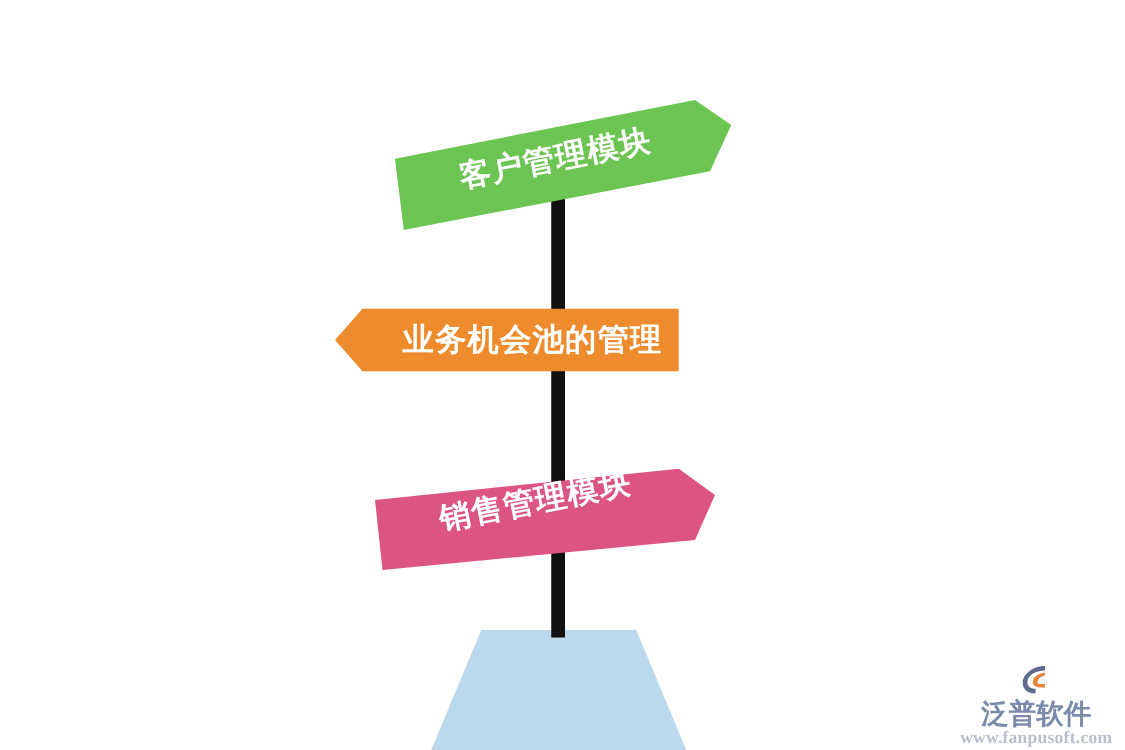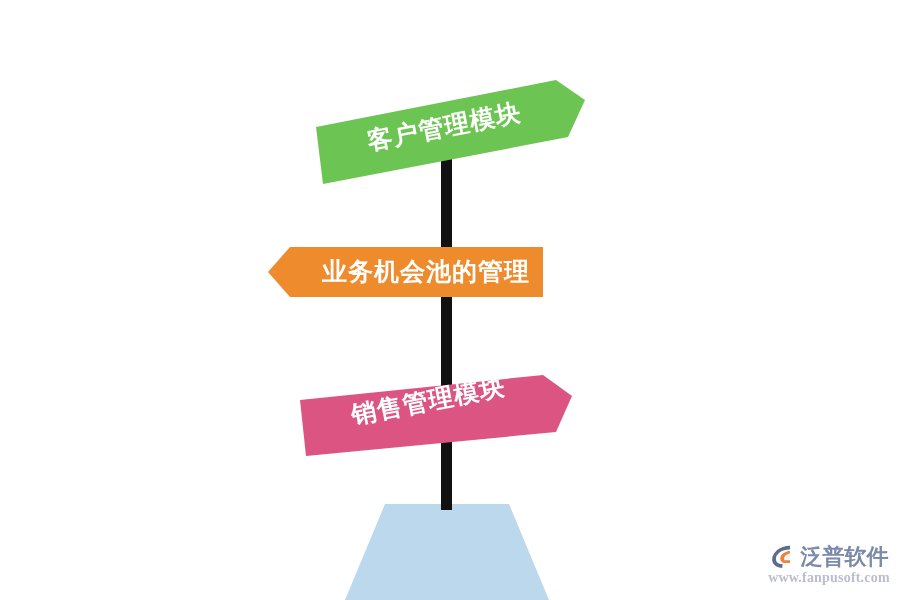--- a/index.html
+++ b/index.html
@@ -45,20 +45,21 @@
     display: flex;
     flex-direction: column;
     align-items: center;
     justify-content: center;
     gap: 1px;
   }
   #watermark-row {
     display: flex;
     align-items: center;
     gap: 4px;
+    flex-direction: column;
   }
   #wm-mark {
     width: 27px;
     height: 27px;
     flex: 0 0 auto;
   }
   #wm-cn {
     font-family: "DejaVu Sans", "Liberation Sans", sans-serif;
     font-size: 22px;
     font-weight: 700;

